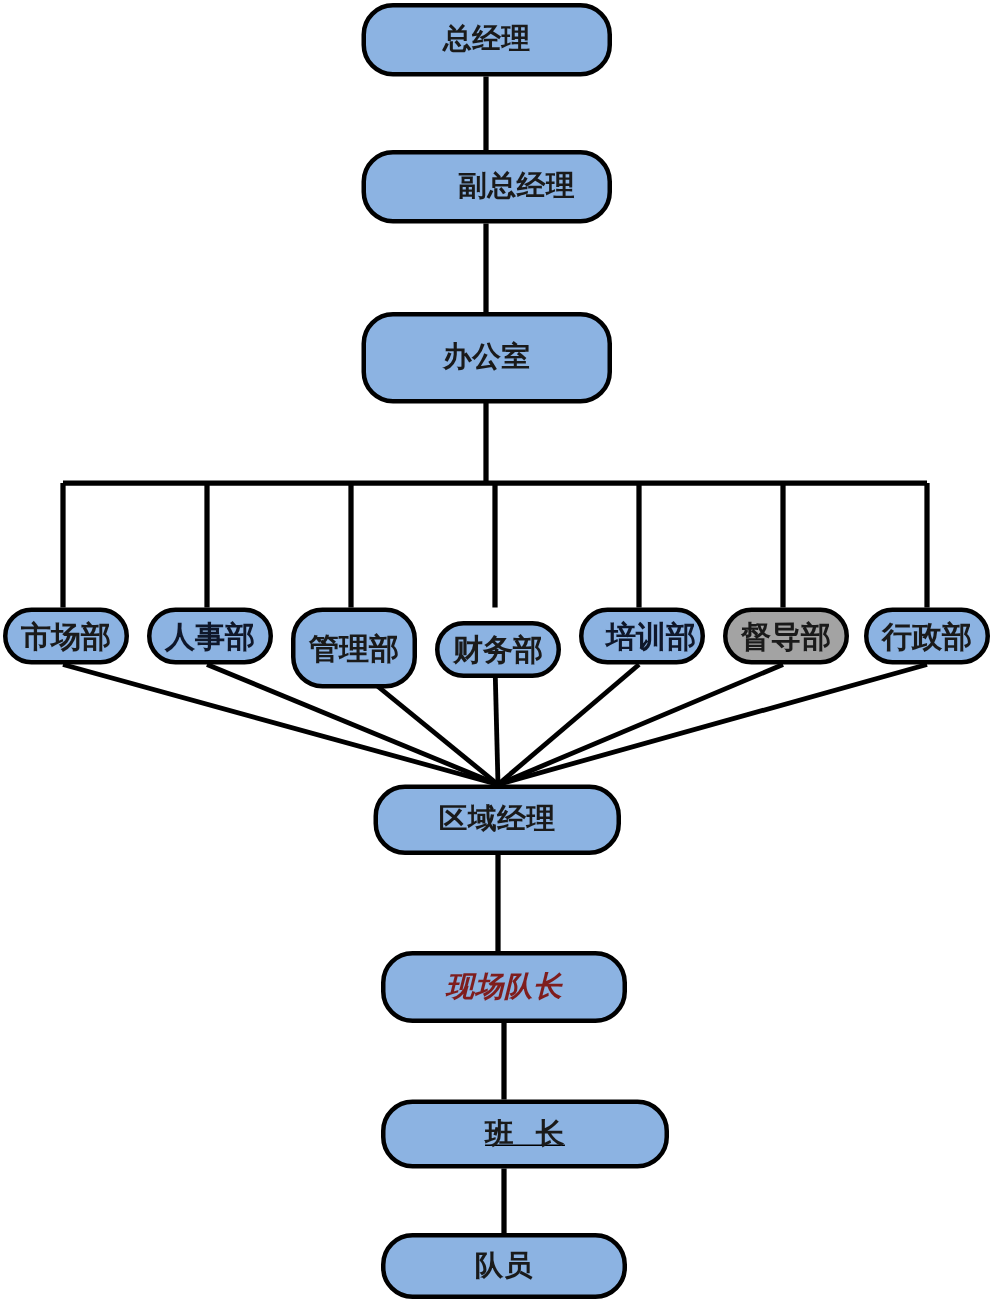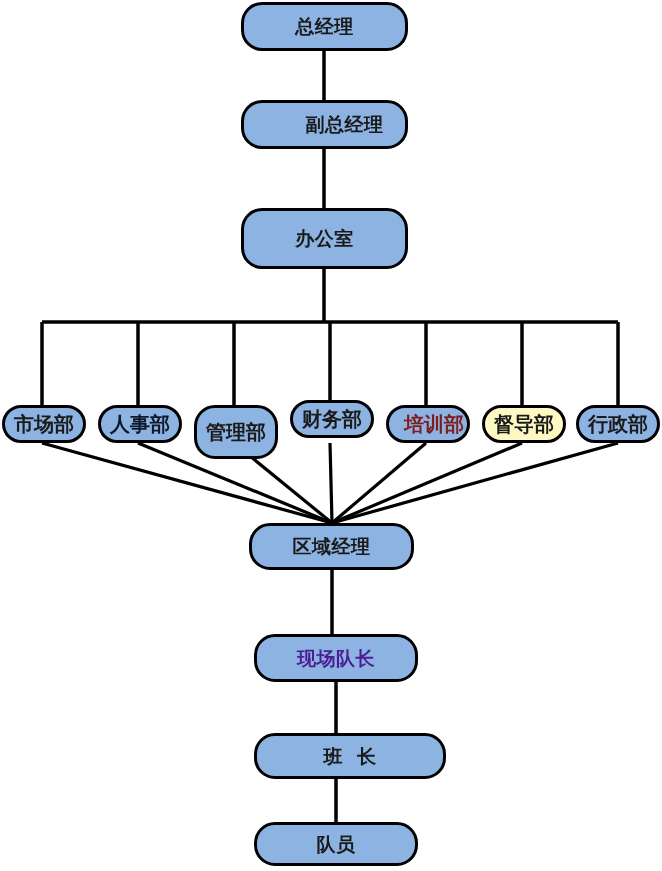--- a/index.html
+++ b/index.html
@@ -93,38 +93,38 @@
       </div>
       <div class="node dept" style="left: 2px; top: 405px; width: 84px; height: 38px; background: rgb(140, 179, 226); border-color: rgb(0, 0, 0);">
         <span class="node-label" style="color: rgb(26, 26, 26);">市场部</span>
       </div>
       <div class="node dept" style="left: 98px; top: 405px; width: 84px; height: 38px; background: rgb(140, 179, 226); border-color: rgb(0, 0, 0);">
         <span class="node-label" style="color: #0f172a;">人事部</span>
       </div>
       <div class="node dept" style="left: 194px; top: 405px; width: 84px; height: 54px; background: rgb(140, 179, 226); border-color: rgb(0, 0, 0);">
         <span class="node-label" style="color: rgb(26, 26, 26);">管理部</span>
       </div>
-      <div class="node dept" style="left: 290px; top: 400px; width: 84px; height: 38px; background: rgb(140, 179, 226); border-color: rgb(0, 0, 0);">
+      <div class="node dept" style="left: 290px; top: 414px; width: 84px; height: 38px; background: rgb(140, 179, 226); border-color: rgb(0, 0, 0);">
         <span class="node-label" style="color: rgb(26, 26, 26);">财务部</span>
       </div>
       <div class="node dept" style="left: 386px; top: 405px; width: 84px; height: 38px; background: rgb(140, 179, 226); border-color: rgb(0, 0, 0);">
-        <span class="node-label" style="color: #7f1d1d; margin-left: 12px;">培训部</span>
+        <span class="node-label" style="color: #0f172a; margin-left: 12px;">培训部</span>
       </div>
-      <div class="node dept" style="left: 482px; top: 405px; width: 84px; height: 38px; background: #fef9c3; border-color: rgb(0, 0, 0);">
+      <div class="node dept" style="left: 482px; top: 405px; width: 84px; height: 38px; background: #a3a3a3; border-color: rgb(0, 0, 0);">
         <span class="node-label" style="color: rgb(26, 26, 26);">督导部</span>
       </div>
       <div class="node dept" style="left: 576px; top: 405px; width: 84px; height: 38px; background: rgb(140, 179, 226); border-color: rgb(0, 0, 0);">
         <span class="node-label" style="color: rgb(26, 26, 26);">行政部</span>
       </div>
       <div class="node wide" style="left: 249px; top: 523px; width: 165px; height: 47px; background: rgb(140, 179, 226); border-color: rgb(0, 0, 0); justify-content: center;">
         <span class="node-label" style="color: rgb(26, 26, 26);">区域经理</span>
       </div>
       <div class="node wide" style="left: 254px; top: 634px; width: 164px; height: 48px; background: rgb(140, 179, 226); border-color: rgb(0, 0, 0);">
-        <span class="node-label" style="color: #4c1d95;">现场队长</span>
+        <span class="node-label" style="color: #7f1d1d; font-style: italic;">现场队长</span>
       </div>
-      <div class="node wide" style="left: 254px; top: 733px; width: 192px; height: 46px; background: rgb(140, 179, 226); border-color: rgb(0, 0, 0);">
+      <div class="node wide" style="left: 254px; top: 733px; width: 192px; height: 46px; background: rgb(140, 179, 226); border-color: rgb(0, 0, 0); text-decoration: underline;">
         <span class="node-label" style="color: rgb(26, 26, 26);">班  长</span>
       </div>
       <div class="node wide" style="left: 254px; top: 822px; width: 164px; height: 44px; background: rgb(140, 179, 226); border-color: rgb(0, 0, 0);">
         <span class="node-label" style="color: rgb(26, 26, 26);">队员</span>
       </div>
     </div>
 </div>
 
 </body></html>

